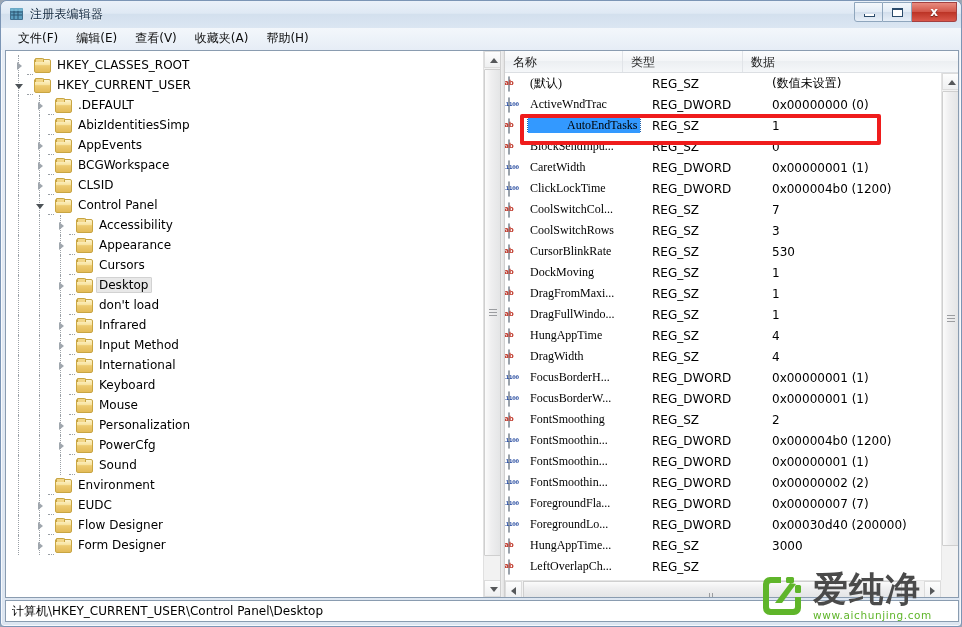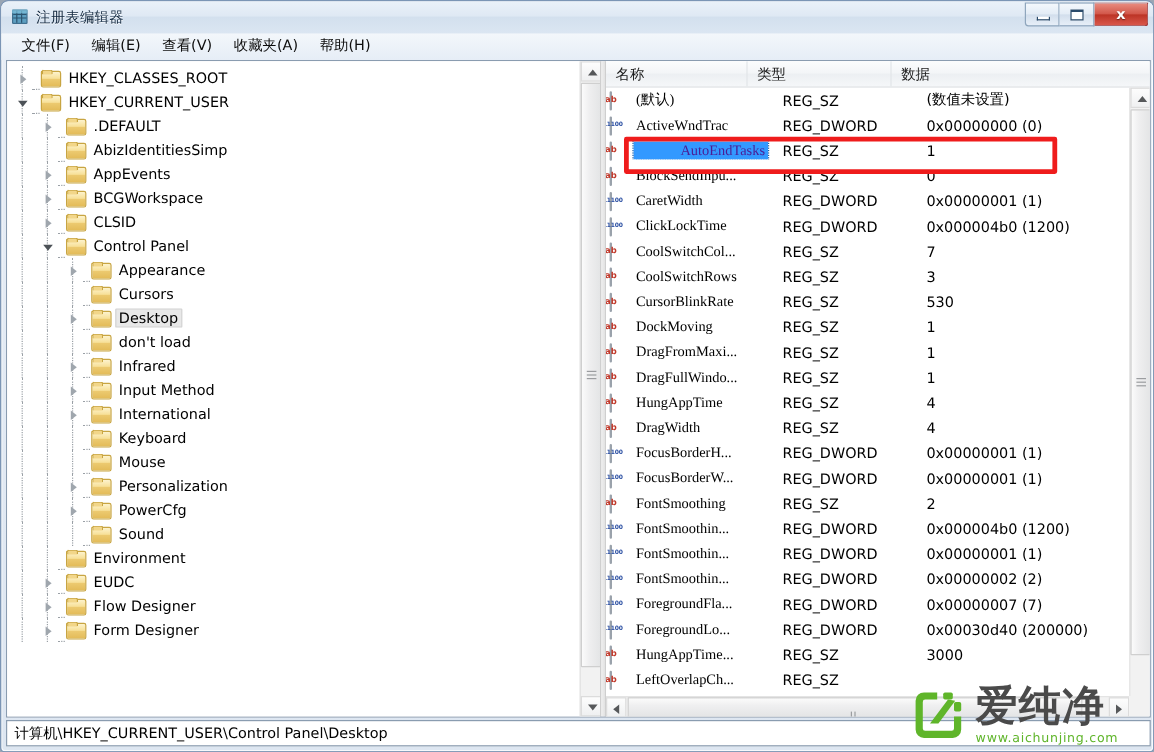--- a/index.html
+++ b/index.html
@@ -202,21 +202,21 @@
     display: flex; align-items: center; justify-content: center;
     font-size: 7px; font-weight: bold; line-height: 1;
     font-family: "DejaVu Sans", "Liberation Sans", sans-serif;
   }
   .ico-sz span { color: #c0392b; }
   .ico-dword span { color: #2b4fa2; font-size: 5px; letter-spacing: -.2px; }
   .ico-dword span i { font-style: normal; display: block; }
   .v-name { width: 118px; padding-left: 2px; overflow: hidden; }
   .v-name .nm { padding: 1px 2px; font-family: Liberation Serif, serif; }
   .vrow.selected .v-name .nm {
-    background: #3399ff; color: #4c1d95;
+    background: #3399ff; color: #000000;
     outline: 1px dotted #1b5fa8;
     padding-left: 39px;
   }
   .v-type { width: 120px; padding-left: 8px; }
   .v-data { flex: 1; padding-left: 8px; overflow: hidden; }
   
   .list-vscroll {
     position: absolute; right: 0; top: 22px; bottom: 17px; width: 17px;
     background: #f2f2f2; border-left: 1px solid #e4e4e4;
   }
@@ -405,20 +405,30 @@
             <span class="tree-label">Control Panel</span>
           </div>
           <div class="tree-row">
             <span class="tw" style="left: 12px;"></span>
             <span class="tw" style="left: 33px;"></span>
             <span class="tw" style="left: 54px;"></span>
             <span style="flex: 0 0 49px;"></span>
             <span class="expander collapsed"></span>
             <span class="dash"></span>
             <span class="folder"></span>
+            <span class="tree-label">Accessibility</span>
+          </div>
+          <div class="tree-row">
+            <span class="tw" style="left: 12px;"></span>
+            <span class="tw" style="left: 33px;"></span>
+            <span class="tw" style="left: 54px;"></span>
+            <span style="flex: 0 0 49px;"></span>
+            <span class="expander collapsed"></span>
+            <span class="dash"></span>
+            <span class="folder"></span>
             <span class="tree-label">Appearance</span>
           </div>
           <div class="tree-row">
             <span class="tw" style="left: 12px;"></span>
             <span class="tw" style="left: 33px;"></span>
             <span class="tw" style="left: 54px;"></span>
             <span style="flex: 0 0 49px;"></span>
             <span class="expander"></span>
             <span class="dash"></span>
             <span class="folder"></span>

